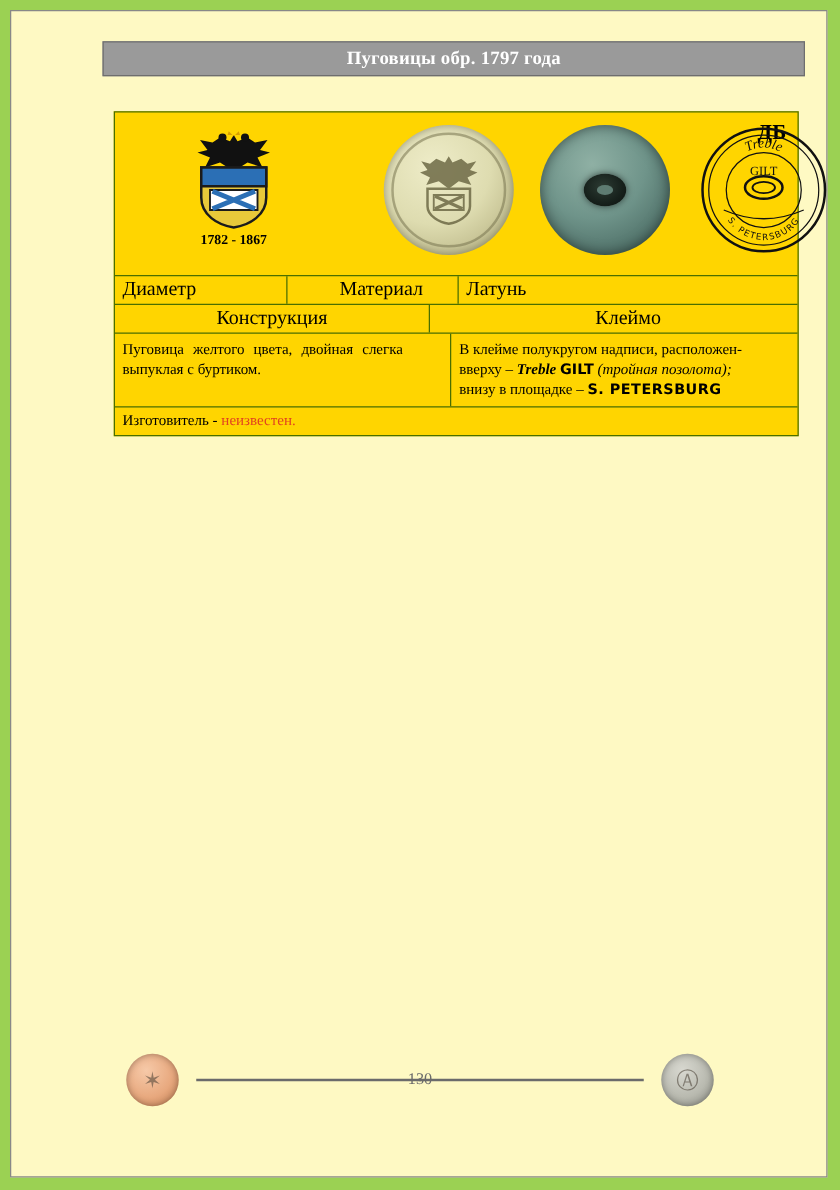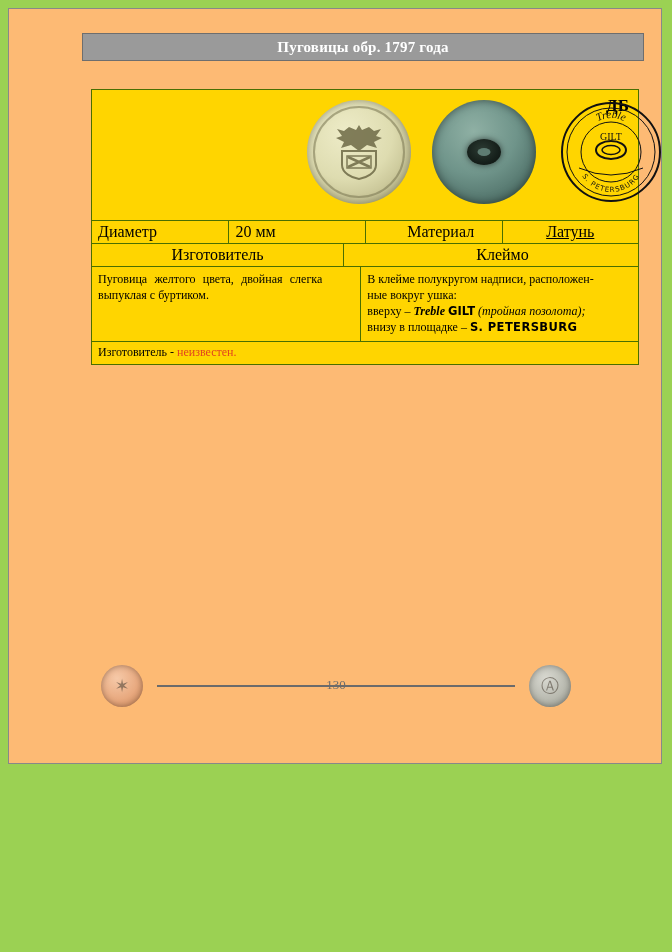--- a/index.html
+++ b/index.html
@@ -12,23 +12,23 @@
     background: #9bd153;
     font-family: "Liberation Sans", sans-serif;
     position: relative;
     overflow: hidden;
   }
   .page {
     position: absolute;
     left: 8px;
     top: 8px;
     width: 654px;
-    height: 756px;
+    height: 934px;
     border: 1px solid #888888;
-    background: #fdba74;
+    background: #fef9c3;
     box-sizing: border-box;
   }
   
   .title-bar {
     position: absolute;
     left: 73px;
     top: 24px;
     width: 560px;
     height: 26px;
     background: #9a9a9a;
@@ -179,21 +179,21 @@
     font-size: 16px;
     color: #000;
     padding: 2px 6px;
     box-sizing: border-box;
     font-family: "Liberation Serif", serif;
   }
   .cell + .cell { border-left: 1px solid #4a6f00; }
   .c-diam-label { width: 137px; }
   .c-diam-val   { width: 137px; }
   .c-mat-label  { width: 137px; text-align: center; padding-left: 20px; }
-  .c-mat-val    { width: 137px; text-align: center; text-decoration: underline; }
+  .c-mat-val    { width: 137px; text-align: left; }
   .c-constr     { width: 251px; text-align: center; }
   .c-mark       { width: 295px; text-align: center; padding-left: 29px; }
   .desc-row { display: flex; border-top: 1px solid #4a6f00; gap: 32px; }
   .desc-left {
     width: 251px;
     padding: 4px 6px 6px 6px;
     box-sizing: border-box;
     font-size: 12px;
     line-height: 16px;
     text-align: justify;
@@ -292,20 +292,37 @@
   <div class="title-bar">
     <span class="title-text">Пуговицы обр. 1797 года</span>
   </div>
 
   <div class="card">
 
     <div class="images-row">
 
       <span class="db-badge">ДБ</span>
 
+      <div class="emblem-wrap">
+        <div class="emblem">
+          <svg class="eagle" viewBox="0 0 66 34">
+            <path d="M33 4 L30 9 L22 6 L16 10 L6 8 L12 16 L4 18 L14 22 L10 30 L22 26 L33 33 L44 26 L56 30 L52 22 L62 18 L54 16 L60 8 L50 10 L44 6 L36 9 Z" fill="#111111"></path>
+            <circle cx="24" cy="6" r="3.2" fill="#111111"></circle>
+            <circle cx="42" cy="6" r="3.2" fill="#111111"></circle>
+            <path d="M29 1 L33 5 L37 1 L38 4 L28 4 Z" fill="#d8a000"></path>
+          </svg>
+          <svg class="shield-svg" viewBox="0 0 58 52">
+            <path d="M3 2 H55 V26 C55 40 42 48 29 50 C16 48 3 40 3 26 Z" fill="#e8c93a" stroke="#1b1b1b" stroke-width="2"></path>
+            <path d="M3 2 H55 V17 H3 Z" fill="#2b6fb5" stroke="#1b1b1b" stroke-width="2"></path>
+            <path d="M10 20 H48 V36 H10 Z" fill="#ffffff" stroke="#1b1b1b" stroke-width="1.5"></path>
+            <path d="M12 21 L46 35 M46 21 L12 35" stroke="#2b6fb5" stroke-width="4"></path>
+          </svg>
+        </div>
+        <div class="emblem-years">1782 - 1867</div>
+      </div>
 
       <div class="btn-photo btn-front">
         <div class="btn-front-inner"></div>
         <svg class="mini-emblem" viewBox="0 0 52 62">
           <path d="M26 4 L23 9 L16 6 L11 10 L4 8 L9 15 L3 17 L11 21 L8 27 L18 24 L26 30 L34 24 L44 27 L41 21 L49 17 L43 15 L48 8 L41 10 L36 6 L29 9 Z" fill="#6e6a46"></path>
           <path d="M9 30 H43 V44 C43 52 33 57 26 58 C19 57 9 52 9 44 Z" fill="none" stroke="#6e6a46" stroke-width="2"></path>
           <path d="M14 35 H38 V47 H14 Z" fill="none" stroke="#6e6a46" stroke-width="1.5"></path>
           <path d="M15 36 L37 46 M37 36 L15 46" stroke="#6e6a46" stroke-width="2.5"></path>
         </svg>
       </div>
@@ -332,35 +349,33 @@
           <text font-family="DejaVu Sans, sans-serif" font-size="7" fill="#111" letter-spacing="1">
             <textPath href="#arcBottom" startOffset="50%" text-anchor="middle">S. PETERSBURG</textPath>
           </text>
           <path d="M 20 68 Q 52 82 84 68" fill="none" stroke="#111" stroke-width="1"></path>
         </svg>
       </div>
     </div>
 
     <div class="row">
       <div class="cell c-diam-label">Диаметр</div>
-      <div class="cell c-diam-val">20 мм</div>
       <div class="cell c-mat-label">Материал</div>
       <div class="cell c-mat-val">Латунь</div>
     </div>
 
     <div class="row">
-      <div class="cell c-constr">Изготовитель</div>
+      <div class="cell c-constr">Конструкция</div>
       <div class="cell c-mark">Клеймо</div>
     </div>
 
     <div class="desc-row">
       <div class="desc-left">Пуговица желтого цвета, двойная слегка выпуклая с буртиком.</div>
       <div class="desc-right">
         <div>В клейме полукругом надписи, расположен-</div>
-        <div>ные вокруг ушка:</div>
         <div>
           <span>вверху – </span><span class="treble">Treble</span>&nbsp;<span class="gilt">GILT</span>&nbsp;<span class="ital">(тройная позолота);</span>
         </div>
         <div>
           <span>внизу в площадке – </span><span class="spb">S. PETERSBURG</span>
         </div>
       </div>
     </div>
 
     <div class="maker-row">

